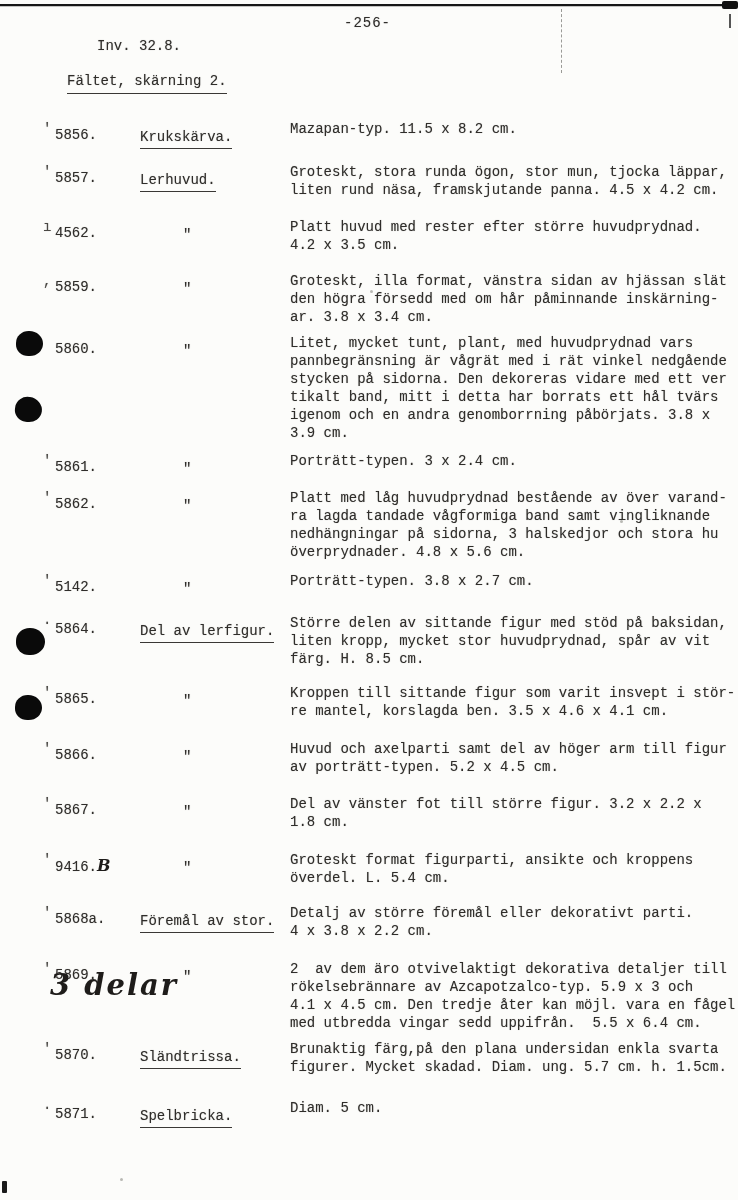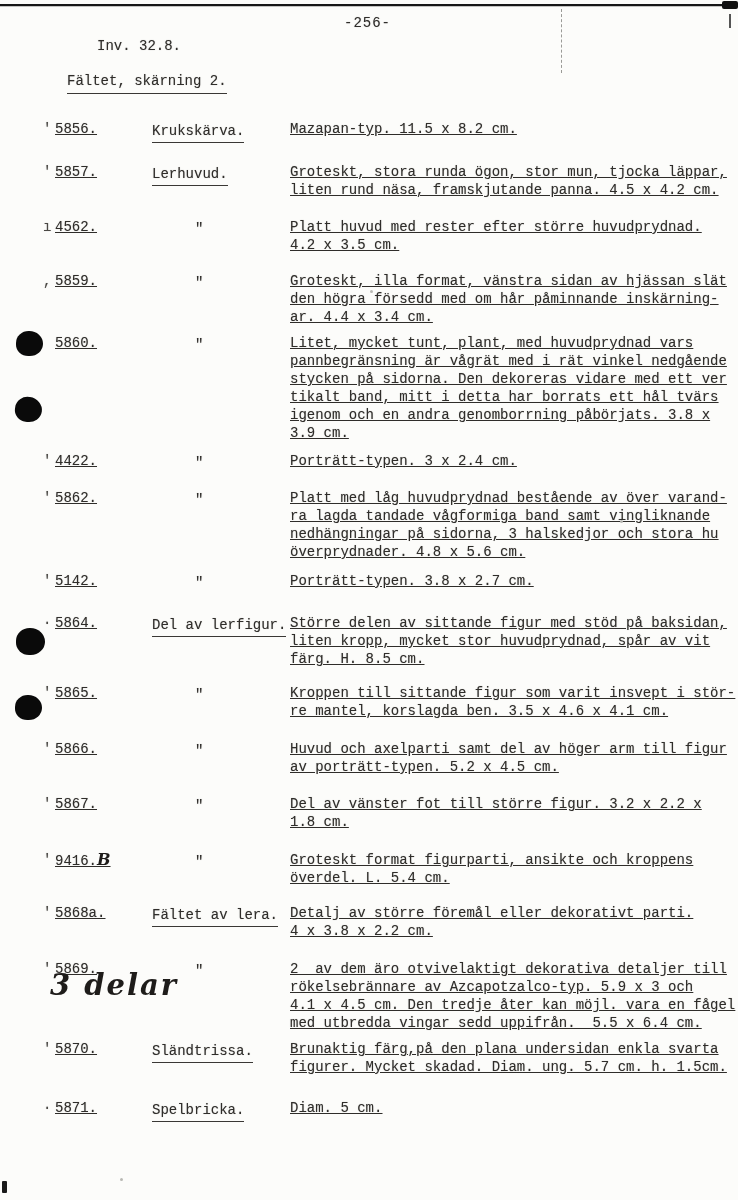--- a/index.html
+++ b/index.html
@@ -31,25 +31,25 @@
     border-left:1px dashed #9a9a96;
   }
   .page-number{position:absolute;left:344px;top:14px;letter-spacing:1px;}
   .inv-label{position:absolute;left:57px;top:37px;margin-left:40px;}
   .section-heading{
     position:absolute;left:55px;top:72px;
     border-bottom:1.5px solid #3a3835;padding-bottom:3px;margin-left:12px;
   }
   .row{position:absolute;left:0;width:738px;}
   .tick{position:absolute;left:43px;top:0;color:#4a4844;}
-  .num{position:absolute;left:55px;top:0;white-space:pre;text-decoration:underline;}
-  .cat{position:absolute;left:140px;top:2px;white-space:pre;margin-left:12px;}
+  .num{position:absolute;left:55px;top:6px;white-space:pre;}
+  .cat{position:absolute;left:140px;top:8px;white-space:pre;}
   .cat.u{border-bottom:1.5px solid #3a3835;padding-bottom:2px;}
   .cat.ditto{left:183px;}
-  .desc{position:absolute;left:290px;top:0;white-space:pre;text-decoration:underline;}
+  .desc{position:absolute;left:290px;top:0;white-space:pre;}
   .hand{
     font-family:"DejaVu Serif","Liberation Serif",serif;
     font-style:italic;font-weight:bold;
     text-shadow:none;color:#1e1c1a;
   }
   .hand-note{
     position:absolute;left:50px;top:976px;
     font-size:29px;letter-spacing:2px;
   }
   .num .hand{font-size:16px;}
@@ -108,38 +108,38 @@
     <span class="desc">Platt huvud med rester efter större huvudprydnad.
 4.2 x 3.5 cm.</span>
   </div>
 
   <div class="row" style="top:272px">
     <span class="tick">,</span>
     <span class="num">5859.</span>
     <span class="cat ditto">"</span>
     <span class="desc">Groteskt, illa format, vänstra sidan av hjässan slät
 den högra försedd med om hår påminnande inskärning-
-ar. 4.4 x 3.4 cm.</span>
+ar. 3.8 x 3.4 cm.</span>
   </div>
 
   <div class="row" style="top:334px">
     <span class="tick"></span>
     <span class="num">5860.</span>
     <span class="cat ditto">"</span>
     <span class="desc">Litet, mycket tunt, plant, med huvudprydnad vars
 pannbegränsning är vågrät med i rät vinkel nedgående
 stycken på sidorna. Den dekoreras vidare med ett ver
 tikalt band, mitt i detta har borrats ett hål tvärs
 igenom och en andra genomborrning påbörjats. 3.8 x
 3.9 cm.</span>
   </div>
 
   <div class="row" style="top:452px">
     <span class="tick">'</span>
-    <span class="num">4422.</span>
+    <span class="num">5861.</span>
     <span class="cat ditto">"</span>
     <span class="desc">Porträtt-typen. 3 x 2.4 cm.</span>
   </div>
 
   <div class="row" style="top:489px">
     <span class="tick">'</span>
     <span class="num">5862.</span>
     <span class="cat ditto">"</span>
     <span class="desc">Platt med låg huvudprydnad bestående av över varand-
 ra lagda tandade vågformiga band samt vingliknande
@@ -191,21 +191,21 @@
     <span class="tick">'</span>
     <span class="num"><span>9416.</span><span class="hand">B</span></span>
     <span class="cat ditto">"</span>
     <span class="desc">Groteskt format figurparti, ansikte och kroppens
 överdel. L. 5.4 cm.</span>
   </div>
 
   <div class="row" style="top:904px">
     <span class="tick">'</span>
     <span class="num">5868a.</span>
-    <span class="cat u">Fältet av lera.</span>
+    <span class="cat u">Föremål av stor.</span>
     <span class="desc">Detalj av större föremål eller dekorativt parti.
 4 x 3.8 x 2.2 cm.</span>
   </div>
 
   <div class="row" style="top:960px">
     <span class="tick">'</span>
     <span class="num">5869.</span>
     <span class="cat ditto">"</span>
     <span class="desc">2  av dem äro otvivelaktigt dekorativa detaljer till
 rökelsebrännare av Azcapotzalco-typ. 5.9 x 3 och

